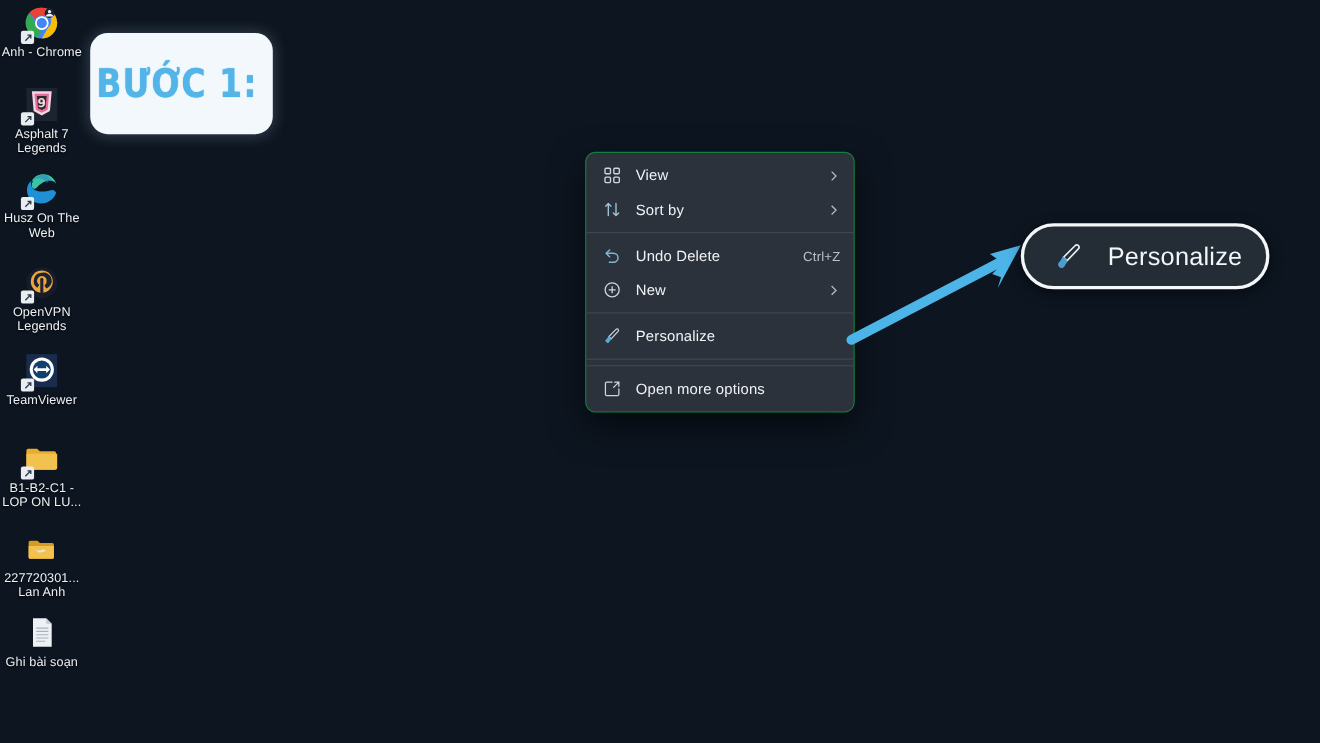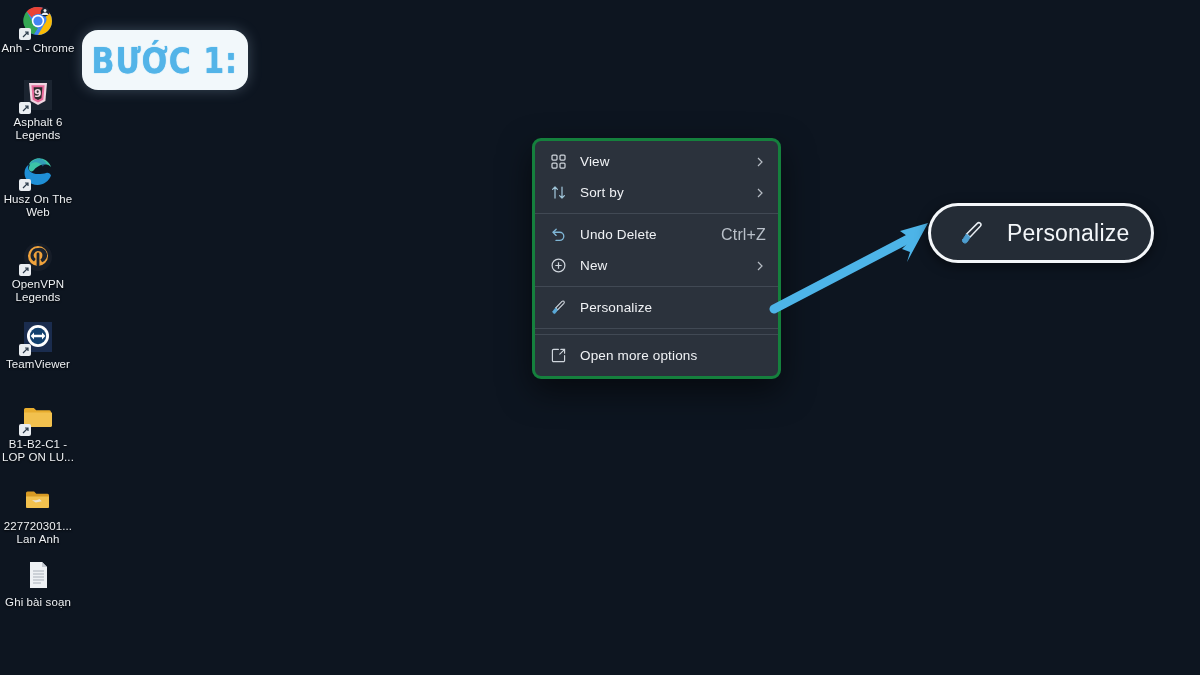--- a/index.html
+++ b/index.html
@@ -51,43 +51,43 @@
     border-radius:2px;
     display:flex;align-items:center;justify-content:center;
     color:#2b3a4a;font-size:9px;line-height:9px;
   }
   .shortcut-badge svg{display:block;}
 
   
   .step-badge{
     position:absolute;
     left:82px;top:30px;
-    width:166px;height:60px;
+    width:166px;height:92px;
     background:#f2f8fb;
     border-radius:16px;
-    display:flex;align-items:center;justify-content:center;
+    display:flex;align-items:center;
     box-shadow:0 0 14px rgba(200,230,255,.25);
   }
   .step-badge span{
     font-family:"DejaVu Sans Condensed","Liberation Sans",sans-serif;
     font-weight:700;
     font-size:36px;
     letter-spacing:1px;
     color:#53b4e8;
     transform:scaleX(.93);
     text-shadow:0 0 1px #53b4e8;
   }
 
   
   .ctx-menu{
     position:absolute;
     left:532px;top:138px;
     width:243px;
     background:#2b323c;
-    border:3px solid #15803d;
+    border:1px solid #15803d;
     border-radius:9px;
     box-shadow:0 12px 32px rgba(0,0,0,.55);
     padding:5px 0 5px 0;
     overflow:hidden;
   }
   .ctx-item{
     position:relative;
     display:flex;
     align-items:center;
     height:31px;
@@ -102,21 +102,21 @@
   .ctx-item .ico{
     width:19px;height:19px;
     margin-right:12px;
     flex:0 0 19px;
     display:flex;align-items:center;justify-content:center;
   }
   .ctx-item .ico svg{display:block;}
   .ctx-item .txt{flex:1 1 auto;}
   .ctx-item .accel{
     color:#b9c0c9;
-    font-size:16px;
+    font-size:12px;
     margin-left:10px;
   }
   .ctx-item .chev{
     width:12px;height:12px;
     flex:0 0 12px;
     margin-left:6px;
     opacity:.85;
   }
   .ctx-sep{
     height:1px;
@@ -194,21 +194,21 @@
           <path d="M10.4 7.2h13.2l-1.3 14.6L17 24.6l-5.3-2.8z" fill="#e86a9b"></path>
           <path d="M12.6 9.2h8.8l-1 11L17 22l-3.4-1.8z" fill="#2a2a2a"></path>
           <text x="17" y="19" font-family="DejaVu Sans, sans-serif" font-size="11" font-weight="700" fill="#f1d7e2" text-anchor="middle">9</text>
         </svg>
         <span class="shortcut-badge">
           <svg width="9" height="9" viewBox="0 0 9 9">
               <path d="M2 7 L7 2 M4 2 H7 V5" stroke="#2b3a4a" stroke-width="1.2" fill="none"></path>
             </svg>
         </span>
       </span>
-      <span class="label">Asphalt 6 Legends</span>
+      <span class="label">Asphalt 7 Legends</span>
     </div>
 
     <div class="desk-icon" style="top:155px">
       <span class="glyph">
         <svg width="34" height="34" viewBox="0 0 34 34">
           <path d="M30 20.5c-2 5.6-7.4 9.5-13.5 9.5C9 30 3.5 24.8 3.5 18c0-4 1.8-7 4.4-8.6-1 1.7-1.1 5 1.5 7.4 3.8 3.5 11.5 2.3 15.8 1.1 2.2-.6 4.2.6 4.8 2.6z" fill="#1f8fd6"></path>
           <path d="M7.9 9.4C10 5.2 14.6 2.8 19.6 3.4c5.3.6 9.3 4.3 10.4 8.6-1.6-2.2-4.6-3.3-7.8-2.7-4.3.8-7.4 3.6-9.5 5.9-2.5 2.7-4.6 1.2-4.8-1.6-.1-1.5.5-3 1.2-4.2z" fill="#3cc3a6"></path>
           <path d="M19.6 3.4c-6 0-10.9 4-12 9.2.7-3.5 4-5.8 7.6-5.4 3.1.3 5.5 2 6.4 4.4.9-1.3 2.2-2.3 3.9-2.7-1.3-3.1-4.1-5.2-7.7-5.5z" fill="#2c7fc4" opacity=".55"></path>
         </svg>
         <span class="shortcut-badge">

